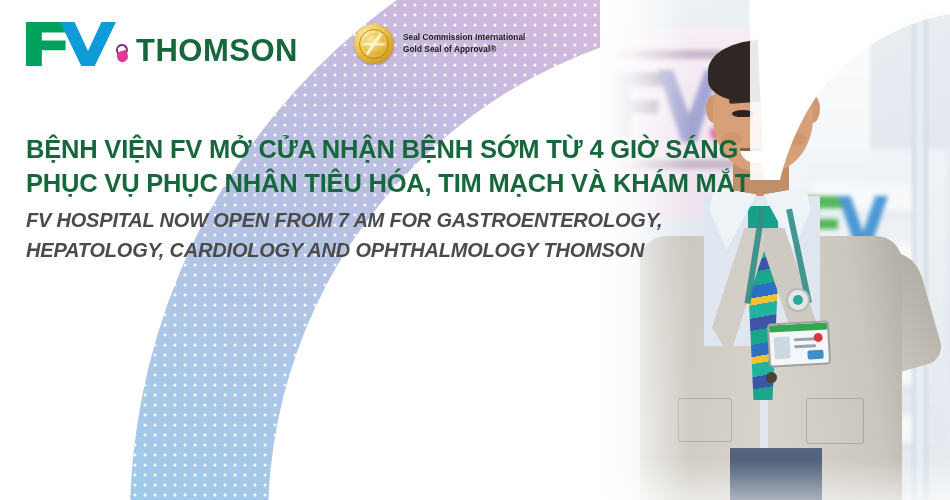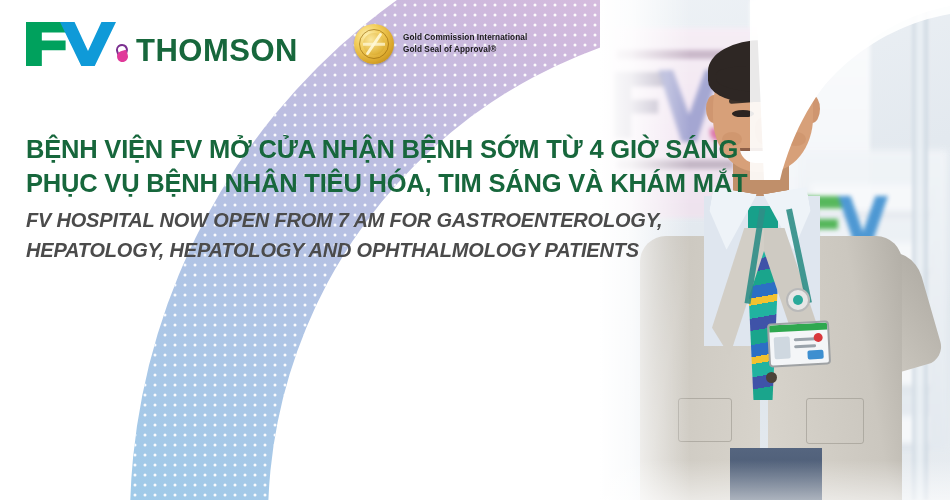--- a/index.html
+++ b/index.html
@@ -447,31 +447,31 @@
       </div>
 
       <div class="jci">
         <div class="jci-seal">
           <span class="inner"></span>
           <span class="bar"></span>
           <span class="slash"></span>
           <span class="ring"></span>
         </div>
         <div class="jci-text">
-          <div>Gold Commission International</div>
+          <div>Seal Commission International</div>
           <div>Gold Seal of Approval®</div>
         </div>
       </div>
 
     </div>
 
     <div class="headline">
       <div>BỆNH VIỆN FV MỞ CỬA NHẬN BỆNH SỚM TỪ 4 GIỜ SÁNG</div>
-      <div>PHỤC VỤ BỆNH NHÂN TIÊU HÓA, TIM SÁNG VÀ KHÁM MẮT</div>
+      <div>PHỤC VỤ PHỤC NHÂN TIÊU HÓA, TIM MẠCH VÀ KHÁM MẮT</div>
     </div>
 
     <div class="subhead">
       <div>FV HOSPITAL NOW OPEN FROM 7 AM FOR GASTROENTEROLOGY,</div>
-      <div>HEPATOLOGY, HEPATOLOGY AND OPHTHALMOLOGY PATIENTS</div>
+      <div>HEPATOLOGY, CARDIOLOGY AND OPHTHALMOLOGY THOMSON</div>
     </div>
 
   </div>
 </div>
 
 </body></html>

